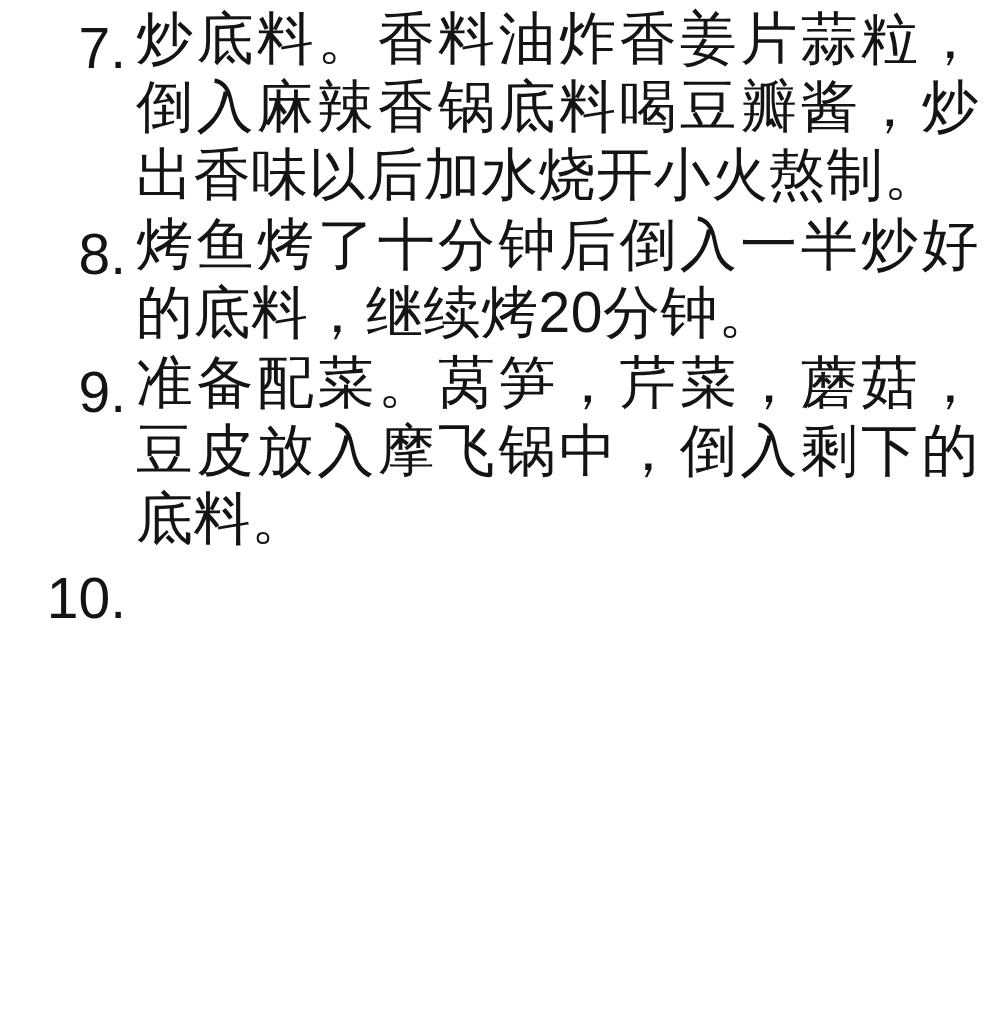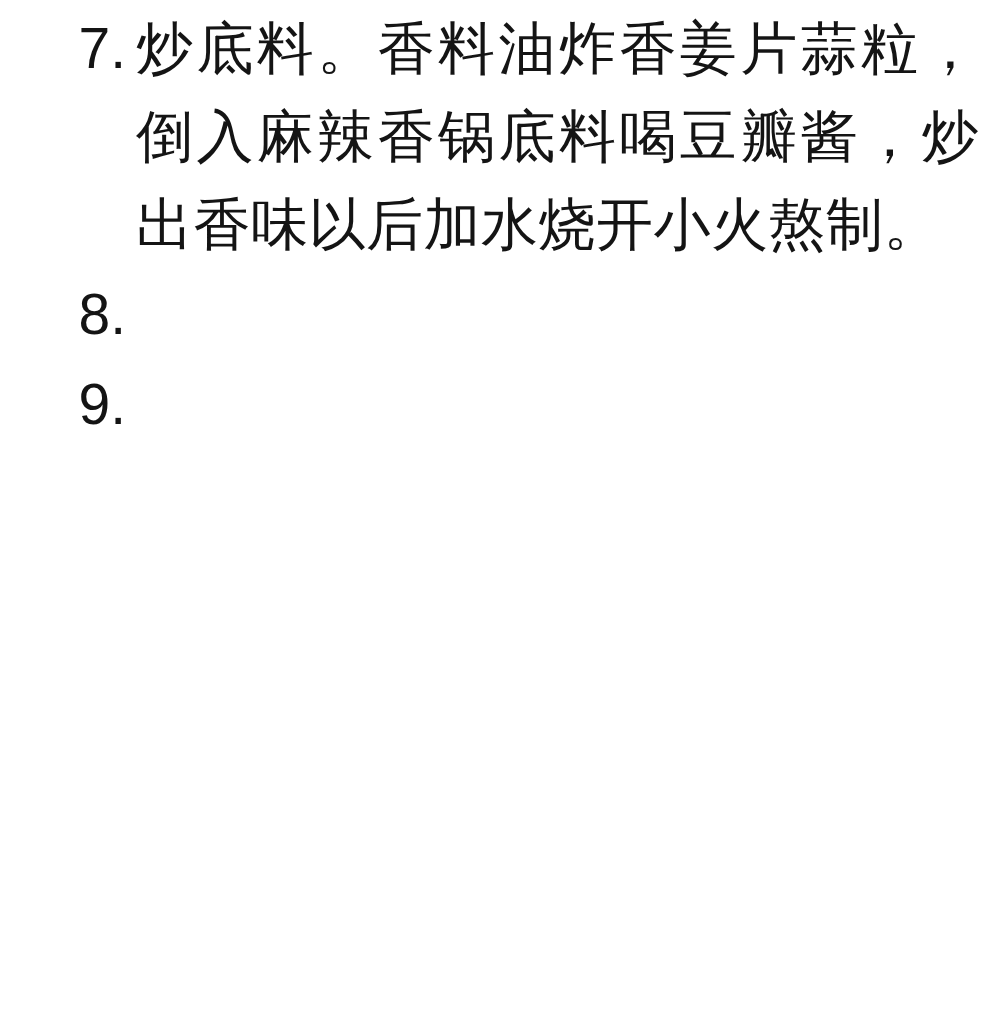--- a/index.html
+++ b/index.html
@@ -39,39 +39,42 @@
     box-sizing: border-box;
     font-size: 57px;
     line-height: 88px;
     font-weight: 500;
     letter-spacing: 0px;
     white-space: nowrap;
   }
   .step-text {
     flex: 1 1 auto;
     font-size: 57px;
-    line-height: 88px;
+    line-height: 68px;
     font-weight: 500;
     text-align: justify;
     text-align-last: left;
     letter-spacing: 0.5px;
     word-break: break-all;
   }
 </style>
 </head>
 <body>
 
 <div class="page">
   <ol class="step-list">
     <li class="step">
       <span class="step-number">7.</span>
       <span class="step-text">炒底料。香料油炸香姜片蒜粒，倒入麻辣香锅底料喝豆瓣酱，炒出香味以后加水烧开小火熬制。</span>
     </li>
     <li class="step">
       <span class="step-number">8.</span>
+      <span class="step-text">烤鱼烤了十分钟后倒入一半炒好的底料，继续烤20分钟。</span>
     </li>
     <li class="step">
       <span class="step-number">9.</span>
+      <span class="step-text">准备配菜。莴笋，芹菜，蘑菇，豆皮放入摩飞锅中，倒入剩下的底料。</span>
     </li>
     <li class="step">
+      <span class="step-number">10.</span>
     </li>
   </ol>
 </div>
 
 </body></html>

